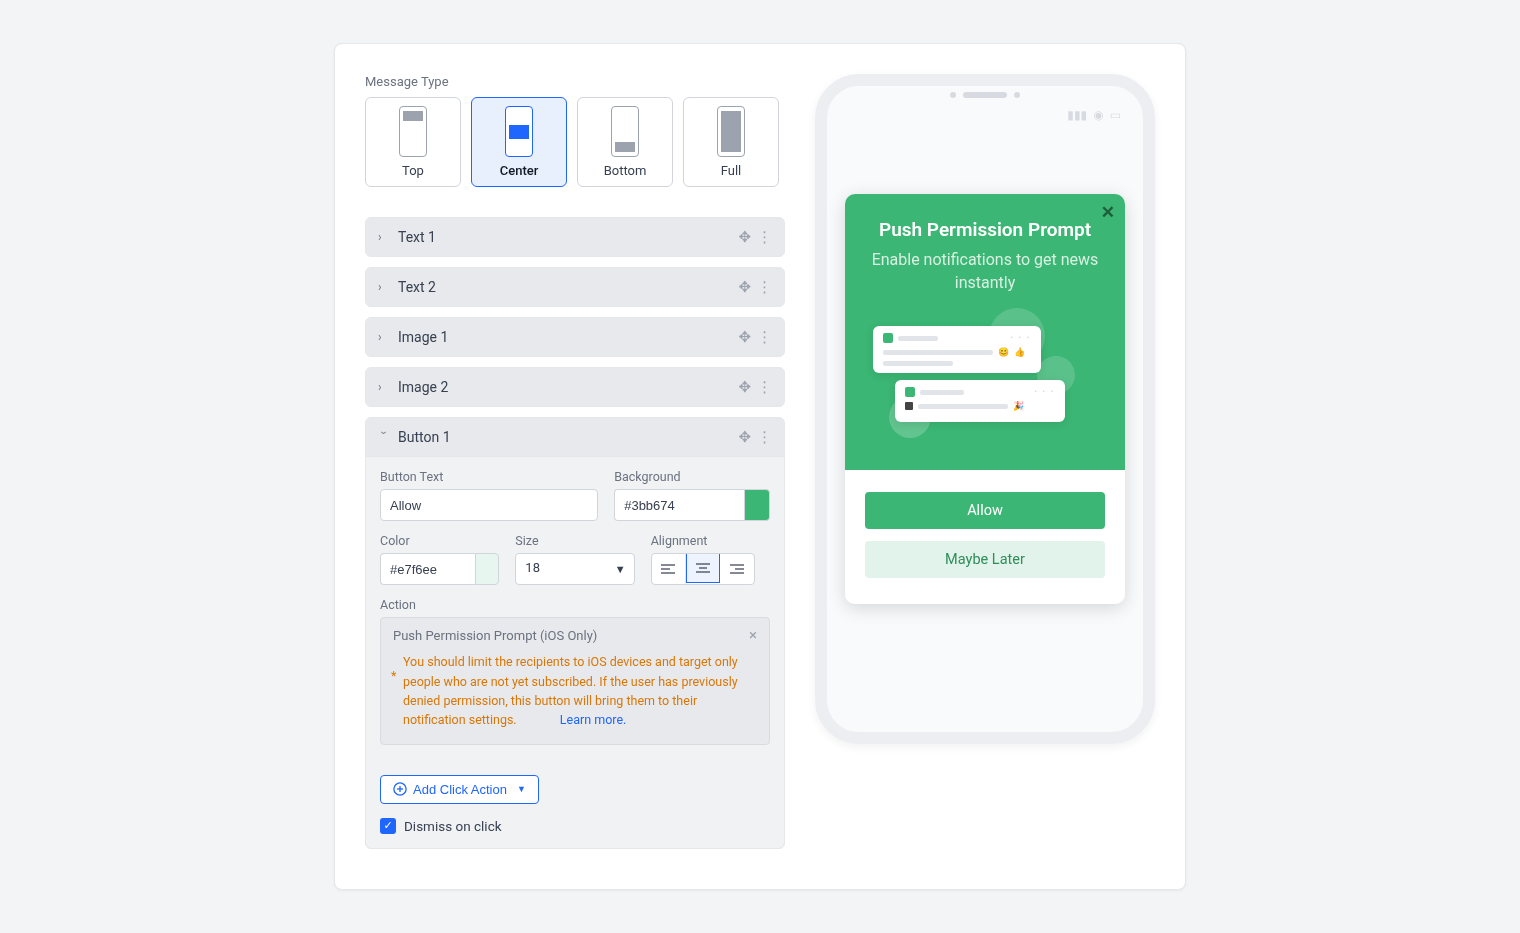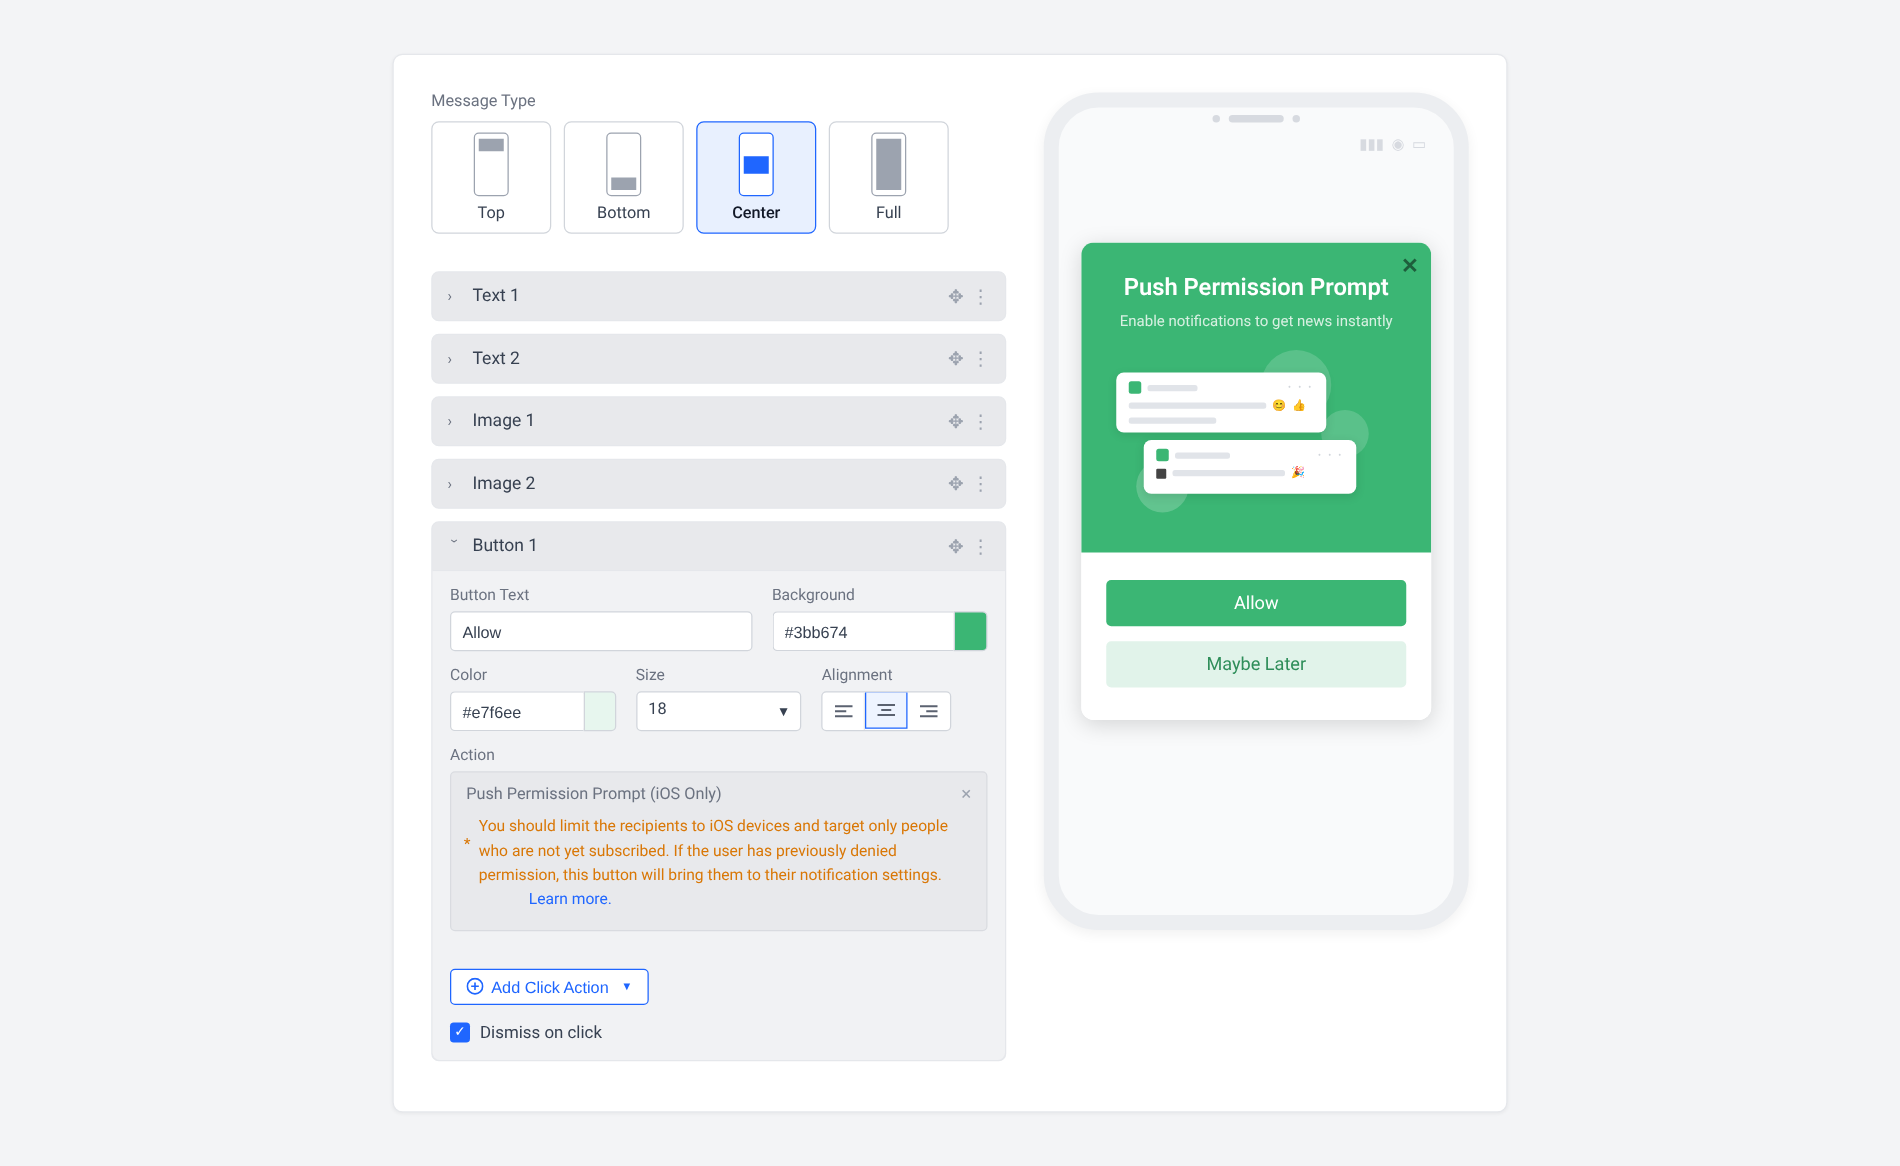--- a/index.html
+++ b/index.html
@@ -15,21 +15,21 @@
     }
     .panel {
       background: #fff;
       border: 1px solid #e5e7eb;
       border-radius: 8px;
       padding: 30px;
       display: flex;
       gap: 30px;
       box-shadow: 0 1px 3px rgba(0,0,0,0.05);
     }
-    .left-col { width: 460px; }
+    .left-col { width: 420px; }
     .section-label {
       color: #6b7280;
       font-size: 13px;
       margin-bottom: 8px;
     }
     .msg-types { display: flex; gap: 10px; margin-bottom: 30px; }
     .msg-type {
       width: 96px;
       height: 90px;
       border: 1px solid #d1d5db;
@@ -159,21 +159,21 @@
       top: 108px;
       left: 18px; right: 18px;
       background: #fff;
       border-radius: 10px;
       box-shadow: 0 4px 18px rgba(0,0,0,0.15);
       overflow: hidden;
     }
     .pc-top { background: #3bb674; padding: 24px 20px 22px; position: relative; text-align: center; }
     .pc-close { position: absolute; right: 10px; top: 8px; color: #1e5e3c; font-weight: bold; font-size: 17px; cursor: pointer; }
     .pc-title { color: #fff; font-weight: 600; font-size: 19px; margin-bottom: 8px; }
-    .pc-sub { color: #d8f0e2; font-size: 12px; line-height: 1.4; }
+    .pc-sub { color: #d8f0e2; font-size: 16px; line-height: 1.4; }
     .pc-illus { position: relative; height: 140px; margin-top: 14px; }
     .blob { position: absolute; background: rgba(255,255,255,0.16); border-radius: 50%; }
     .blob1 { width: 56px; height: 56px; right: 60px; top: 0; }
     .blob2 { width: 38px; height: 38px; right: 30px; top: 48px; }
     .blob3 { width: 42px; height: 42px; left: 24px; bottom: 10px; background: rgba(255,255,255,0.2); }
     .notif-card { position: absolute; background: #fff; border-radius: 6px; padding: 7px 10px; box-shadow: 0 2px 8px rgba(0,0,0,0.1); font-size: 8px; color: #cfd3d9; }
     .nc1 { left: 8px; top: 18px; width: 168px; }
     .nc2 { left: 30px; top: 72px; width: 170px; }
     .nc-row { display: flex; align-items: center; gap: 5px; margin-bottom: 4px; }
     .nc-app { width: 10px; height: 10px; background: #3bb674; border-radius: 2px; }
@@ -198,31 +198,31 @@
 
     <div class="section-label">Message Type</div>
 
     <div class="msg-types">
       <div class="msg-type">
         <div class="phone-icon">
             <div class="pi-bar pi-top"></div>
           </div>
         <div class="msg-type-label">Top</div>
       </div>
+      <div class="msg-type selected">
+        <div class="phone-icon">
+            <div class="pi-bar pi-center"></div>
+          </div>
+        <div class="msg-type-label">Center</div>
+      </div>
       <div class="msg-type">
         <div class="phone-icon">
             <div class="pi-bar pi-bottom"></div>
           </div>
         <div class="msg-type-label">Bottom</div>
-      </div>
-      <div class="msg-type selected">
-        <div class="phone-icon">
-            <div class="pi-bar pi-center"></div>
-          </div>
-        <div class="msg-type-label">Center</div>
       </div>
       <div class="msg-type">
         <div class="phone-icon">
             <div class="pi-bar pi-full"></div>
           </div>
         <div class="msg-type-label">Full</div>
       </div>
     </div>
 
     <div class="accordion">

